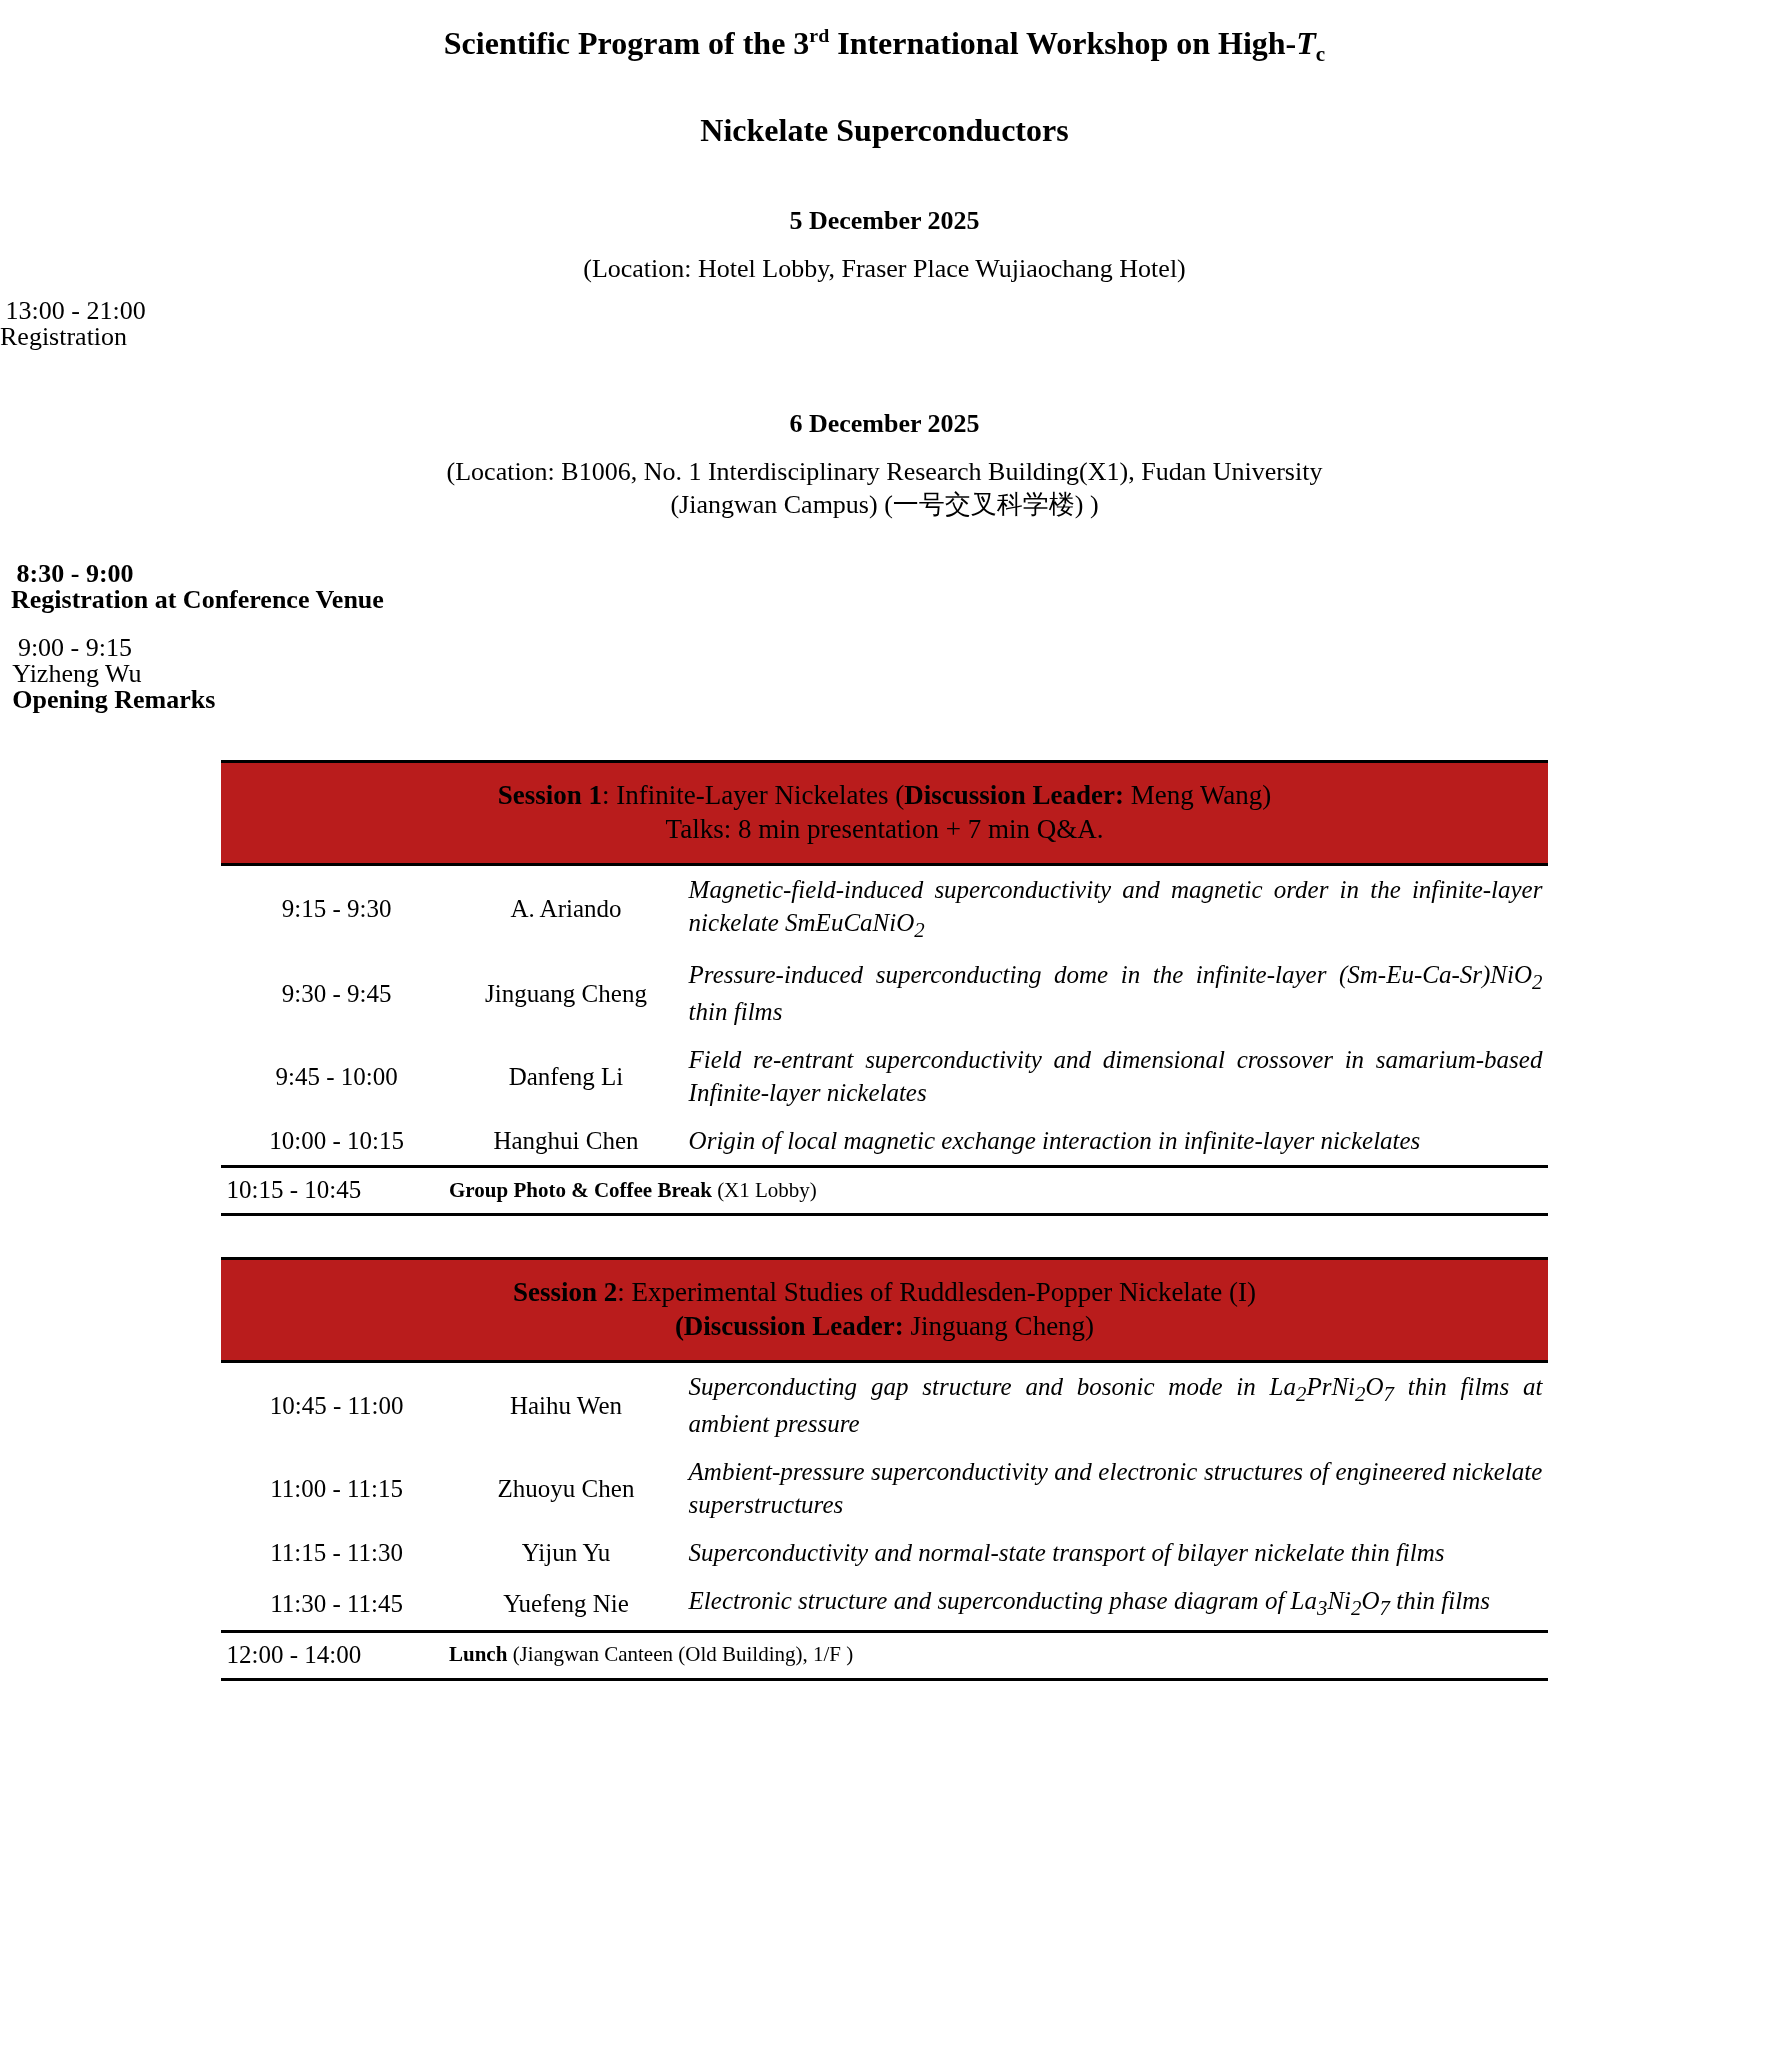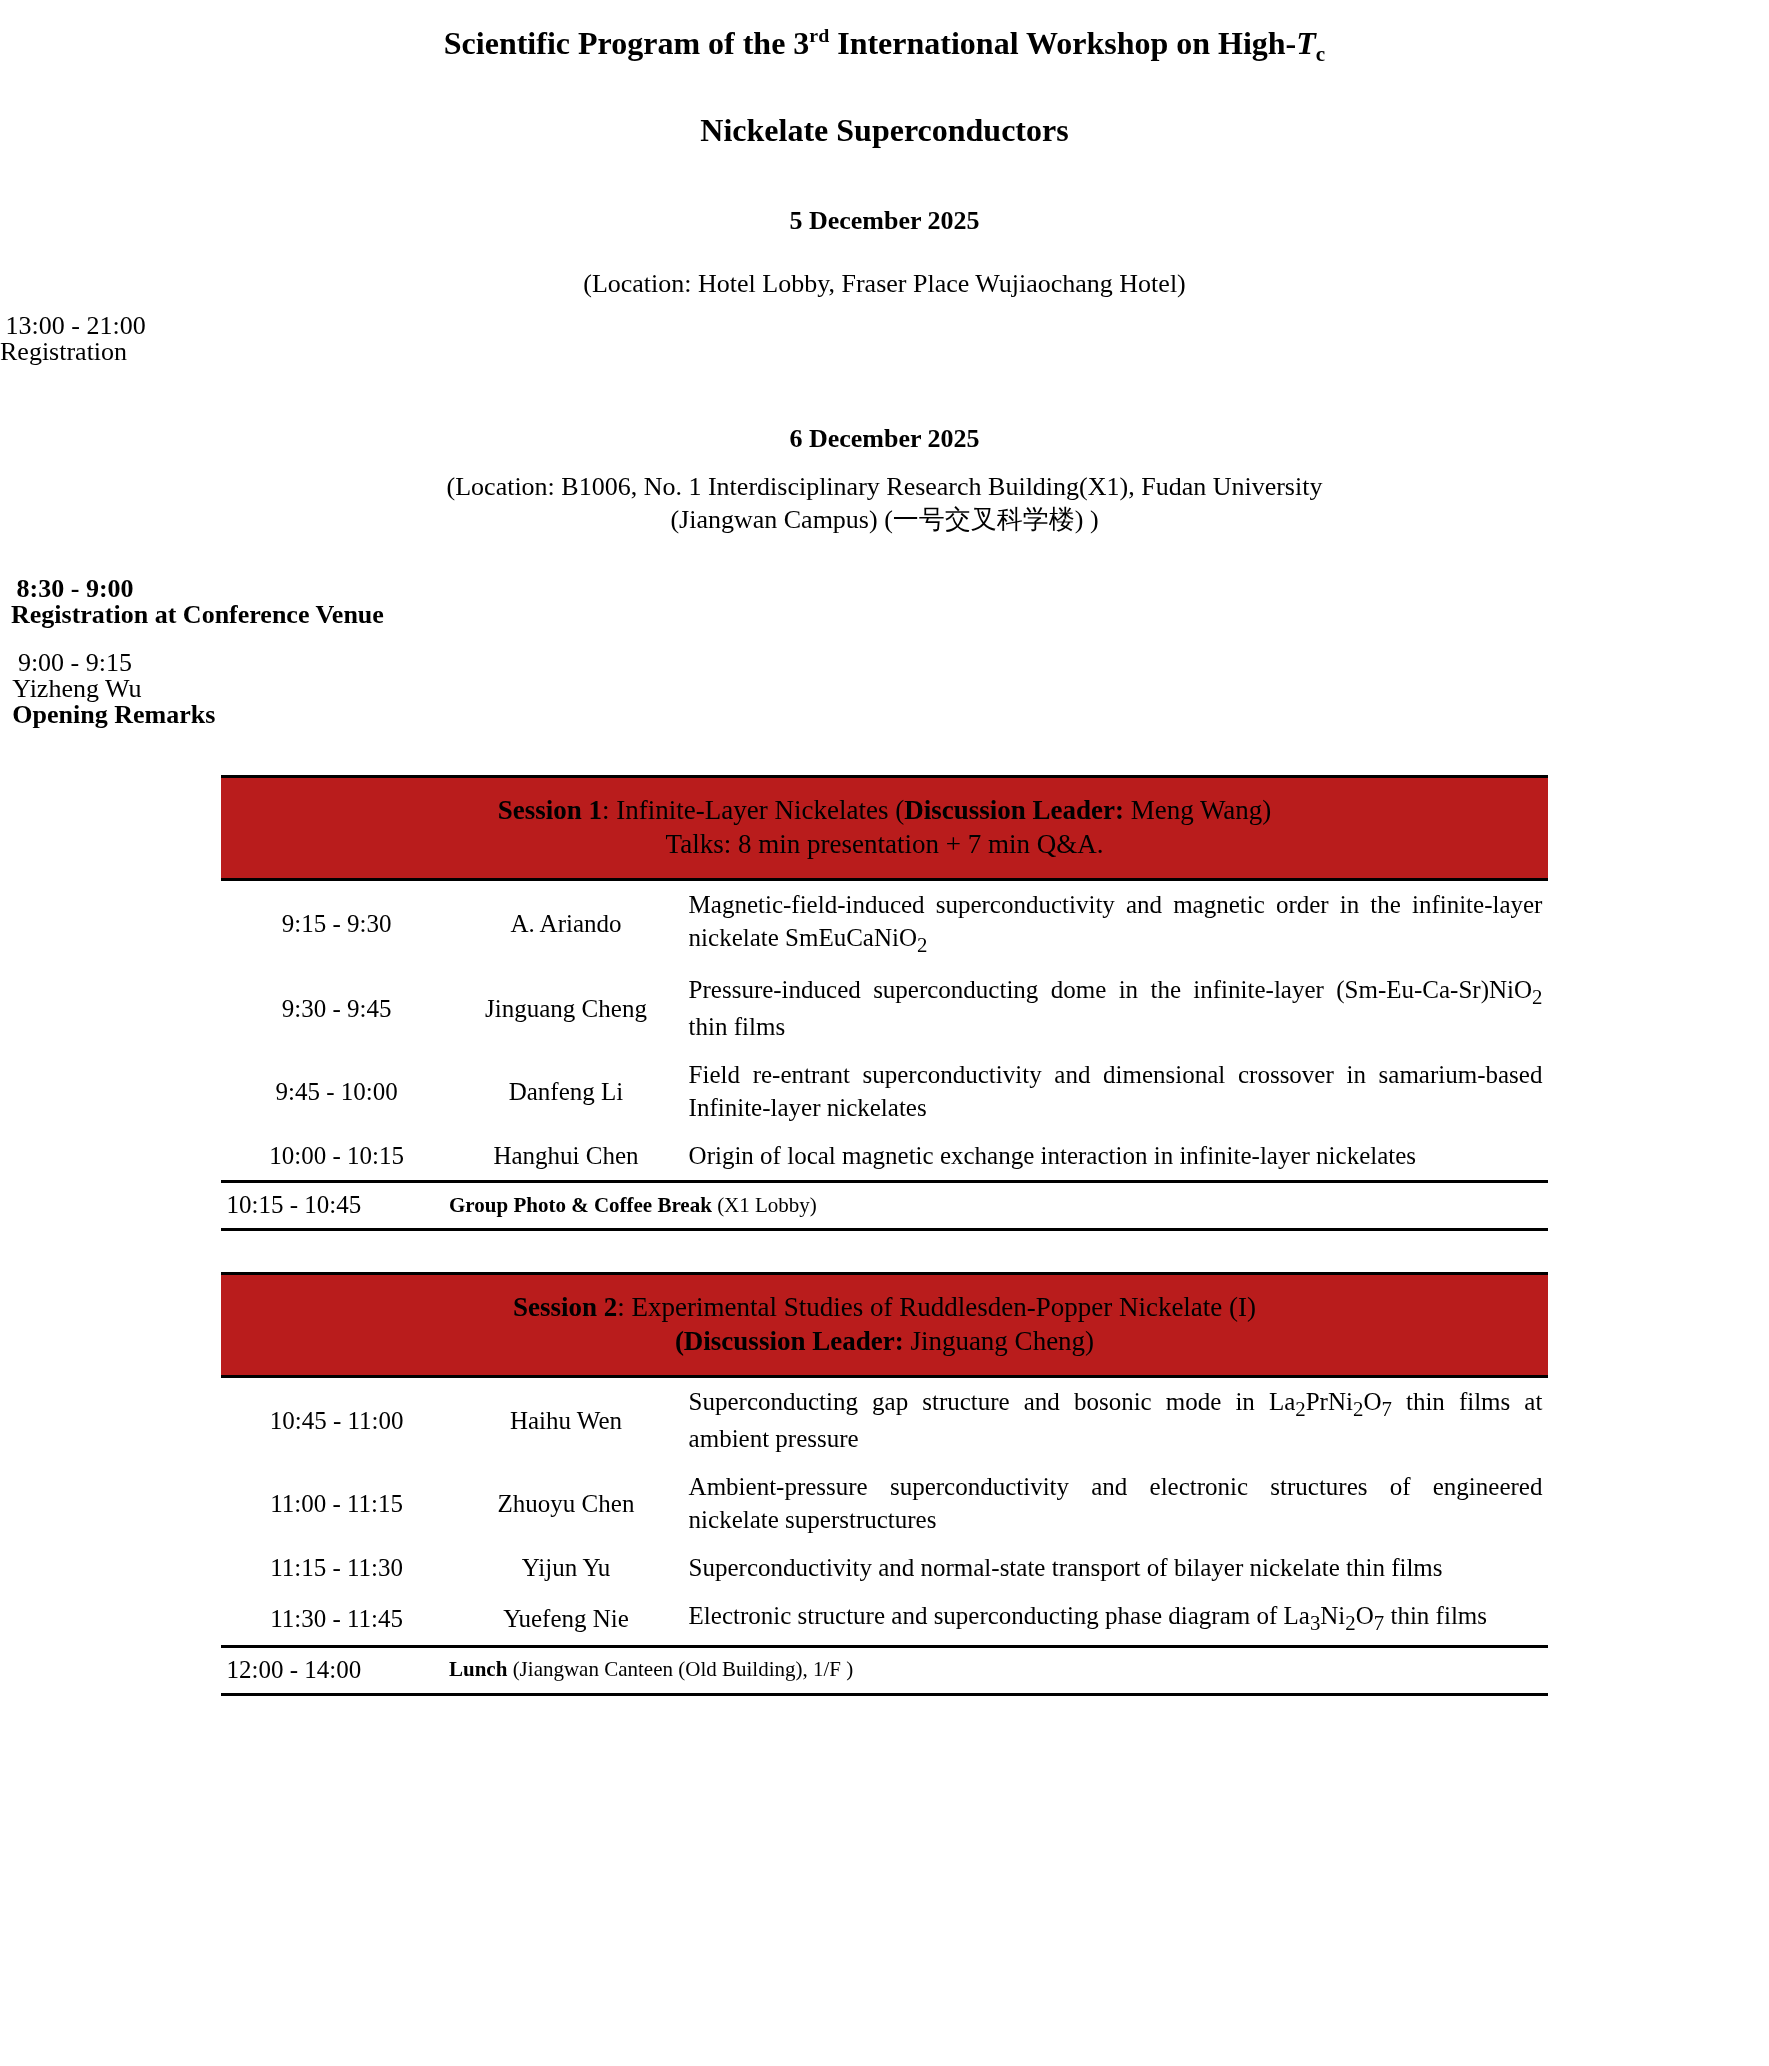--- a/index.html
+++ b/index.html
@@ -141,20 +141,21 @@
     font-size: 25px;
   }
   .talk-row .cell-title {
     text-align: justify;
     text-align-last: left;
     font-size: 25px;
     line-height: 1.30;
     padding-right: 5.6px;
     padding-left: 5.6px;
     hyphens: none;
+    font-style: italic;
   }
 
   .break-row td {
     border-top: 3.9px solid #000000;
     border-bottom: 3.9px solid #000000;
     padding: 7.8px 0 9px 0;
   }
   .break-row .cell-time {
     text-align: left;
     padding-left: 5.6px;
@@ -174,21 +175,21 @@
 
 <div class="page">
 
   <div class="doc-title title-line-1">
     <span>Scientific Program of the 3</span><span class="sup">rd</span><span> International Workshop on High-</span><span class="ital">T</span><span class="sub">c</span>
   </div>
   <div class="doc-title title-line-2">Nickelate Superconductors</div>
 
   <div class="day-block" style="margin-top:62px;">
     <div class="day-date">5 December 2025</div>
-    <div class="day-location" style="margin-top:33px;">(Location: Hotel Lobby, Fraser Place Wujiaochang Hotel)</div>
+    <div class="day-location" style="margin-top:18px;">(Location: Hotel Lobby, Fraser Place Wujiaochang Hotel)</div>
   </div>
 
   <div class="plain-row" style="margin-top:12.3px;">
     <div class="pr-time">13:00 - 21:00</div>
     <div class="pr-name"></div>
     <div class="pr-desc">Registration</div>
   </div>
 
   <div class="day-block" style="margin-top:61px;">
     <div class="day-date">6 December 2025</div>

